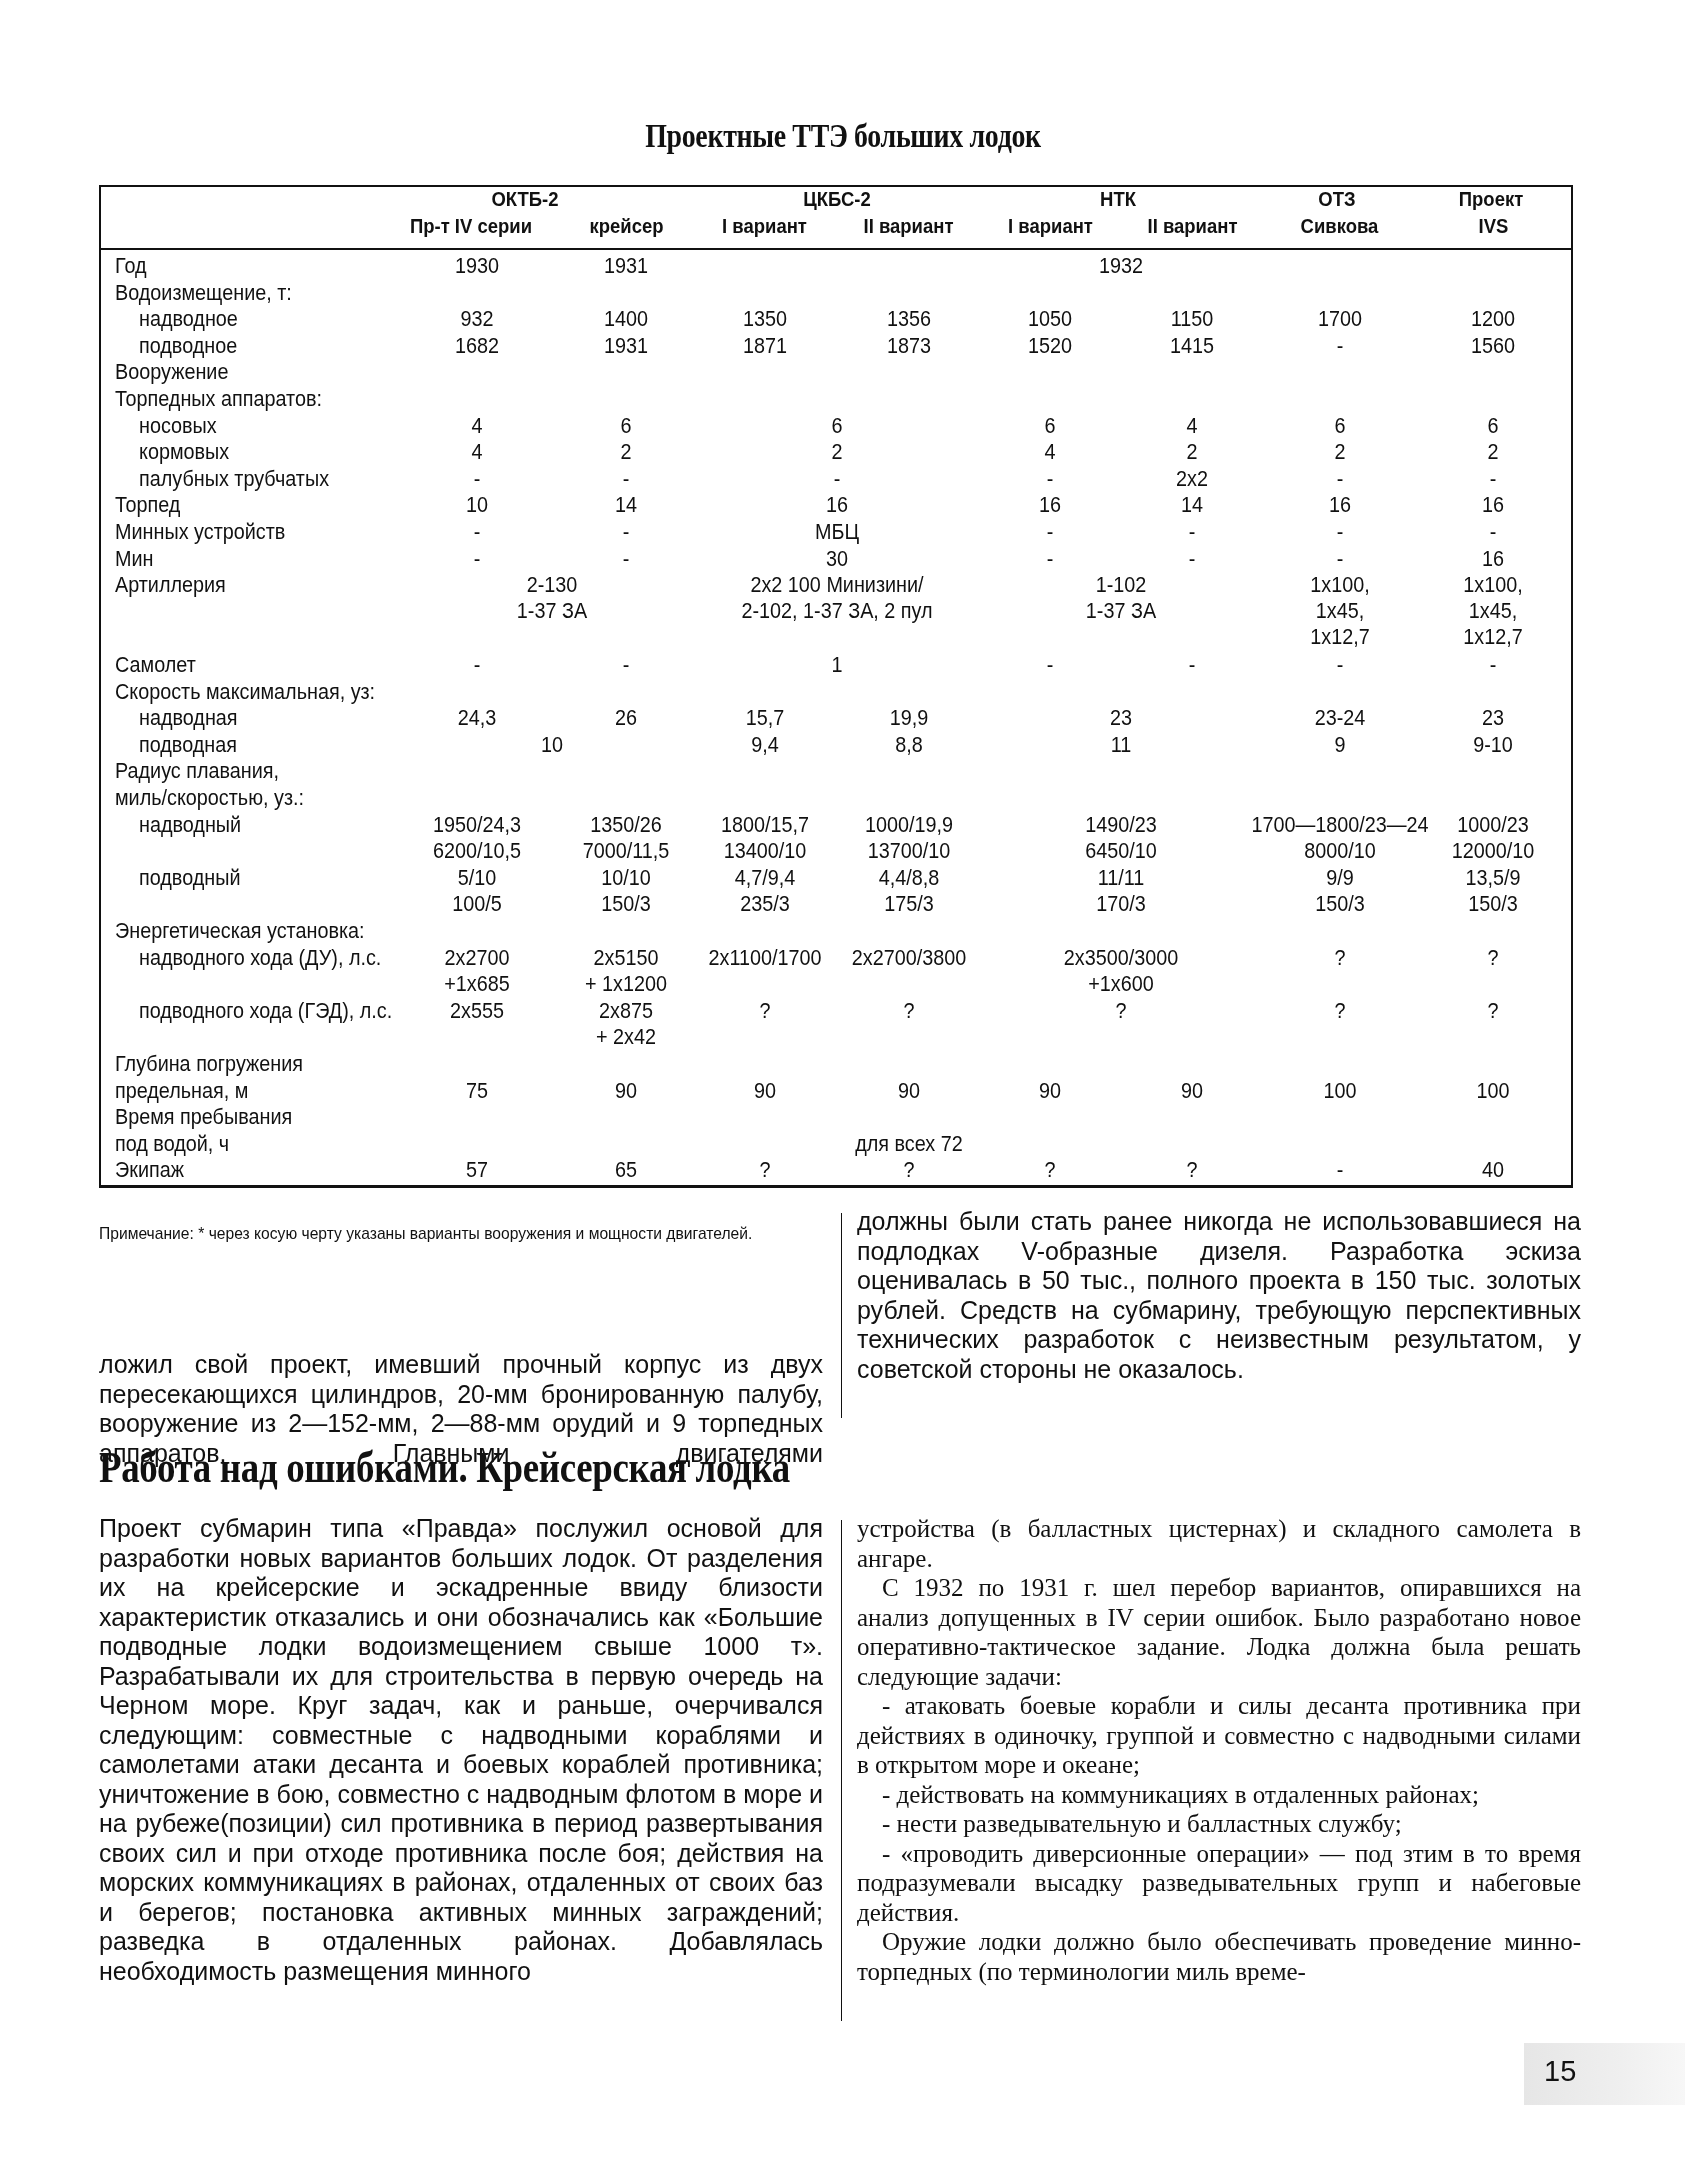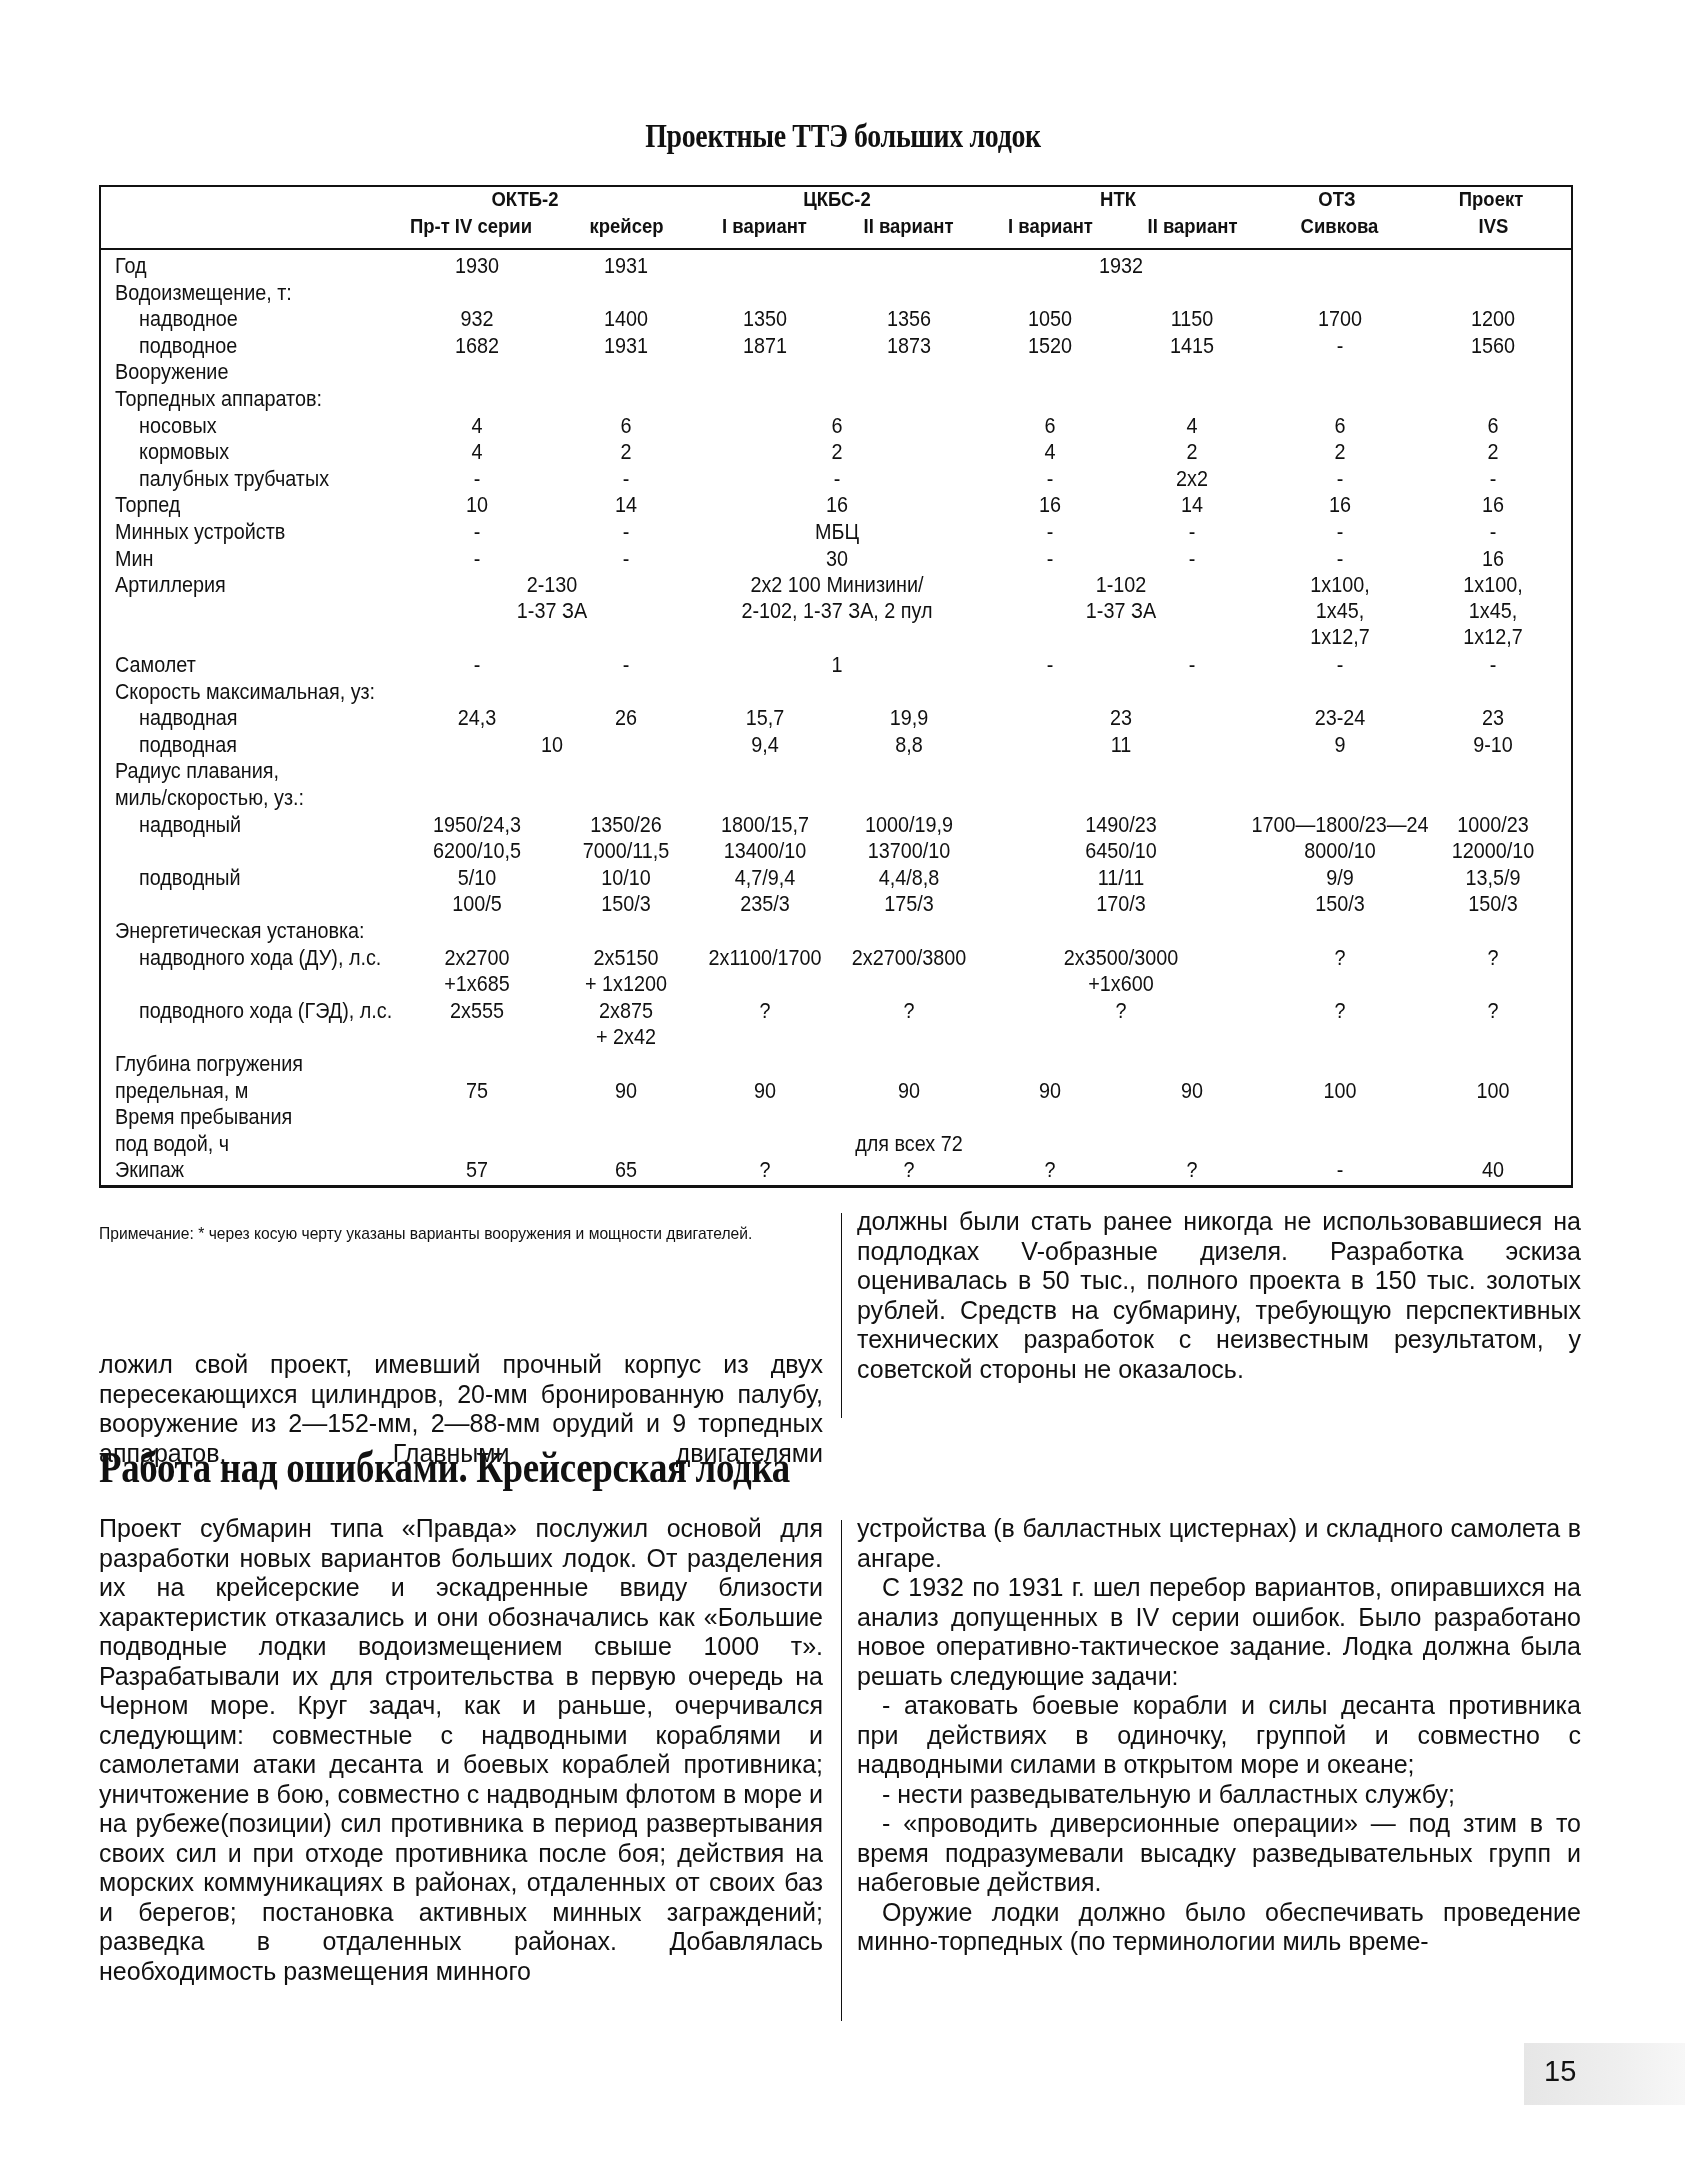--- a/index.html
+++ b/index.html
@@ -299,24 +299,25 @@
 <div class="col-text" style="left:857px;top:1207px;width:724px;">
     <p>должны были стать ранее никогда не использовавшиеся на подлодках V-образные дизеля. Разработка эскиза оценивалась в 50 тыс., полного проекта в 150 тыс. золотых рублей. Средств на субмарину, требующую перспективных технических разработок с неизвестным результатом, у советской стороны не оказалось.</p>
   </div>
 
 <div class="section-title">Работа над ошибками. Крейсерская лодка</div>
 
 <div class="col-text" style="left:99px;top:1514px;width:724px;">
     <p>Проект субмарин типа «Правда» послужил основой для разработки новых вариантов больших лодок. От разделения их на крейсерские и эскадренные ввиду близости характеристик отказались и они обозначались как «Большие подводные лодки водоизмещением свыше 1000 т». Разрабатывали их для строительства в первую очередь на Черном море. Круг задач, как и раньше, очерчивался следующим: совместные с надводными кораблями и самолетами атаки десанта и боевых кораблей противника; уничтожение в бою, совместно с надводным флотом в море и на рубеже(позиции) сил противника в период развертывания своих сил и при отходе противника после боя; действия на морских коммуникациях в районах, отдаленных от своих баз и берегов; постановка активных минных заграждений; разведка в отдаленных районах. Добавлялась необходимость размещения минного</p>
   </div>
 <div class="vrule" style="left:841px;top:1520px;height:501px;"></div>
-<div class="col-text" id="lower-right" style="left:857px;top:1514px;width:724px;">
+<div class="col-text" id="lower-right" style="left:857px;top:1514px;width:724px;font-family:Liberation Serif, serif;">
     <p>устройства (в балластных цистернах) и складного самолета в ангаре.</p>
     <p class="ind">С 1932 по 1931 г. шел перебор вариантов, опиравшихся на анализ допущенных в IV серии ошибок. Было разработано новое оперативно-тактическое задание. Лодка должна была решать следующие задачи:</p>
     <p class="ind">- атаковать боевые корабли и силы десанта противника при действиях в одиночку, группой и совместно с надводными силами в открытом море и океане;</p>
+    <p class="ind">- действовать на коммуникациях в отдаленных районах;</p>
     <p class="ind">- нести разведывательную и балластных службу;</p>
     <p class="ind">- «проводить диверсионные операции» — под зтим в то время подразумевали высадку разведывательных групп и набеговые действия.</p>
     <p class="ind">Оружие лодки должно было обеспечивать проведение минно-торпедных (по терминологии миль време-</p>
   </div>
 
 <div class="page-num-box"></div>
 <div class="page-num">15</div>
 
 
 </body></html>

